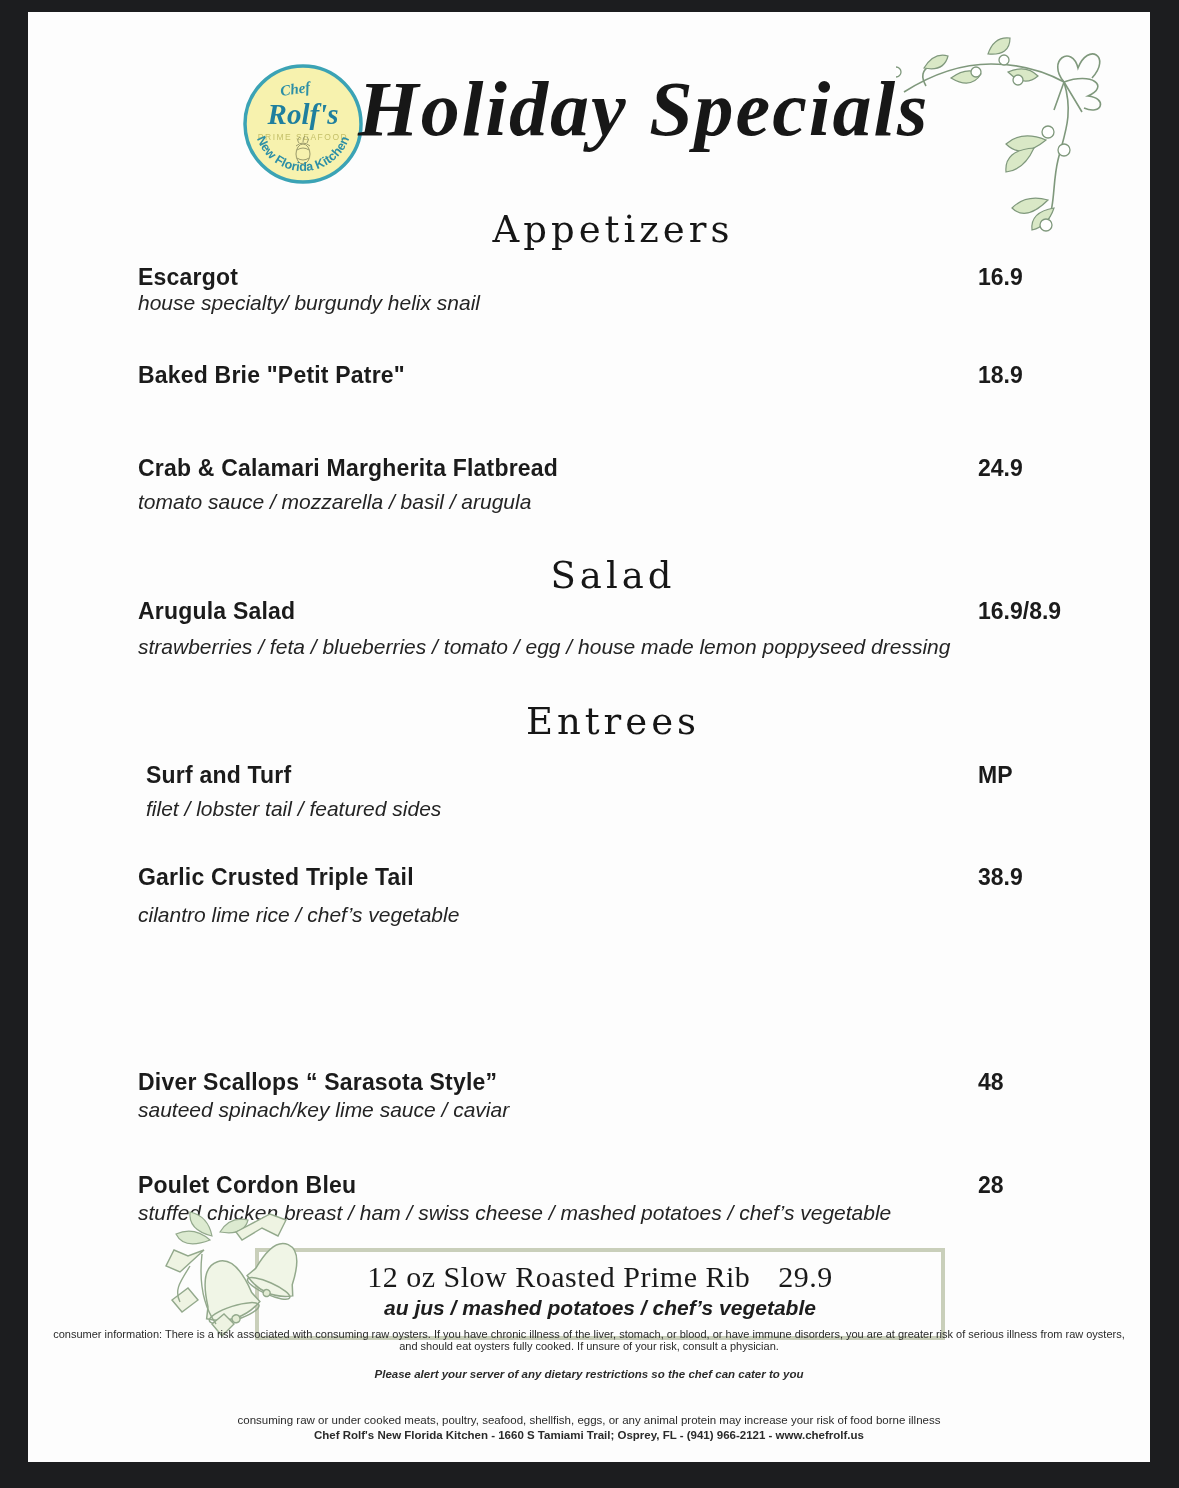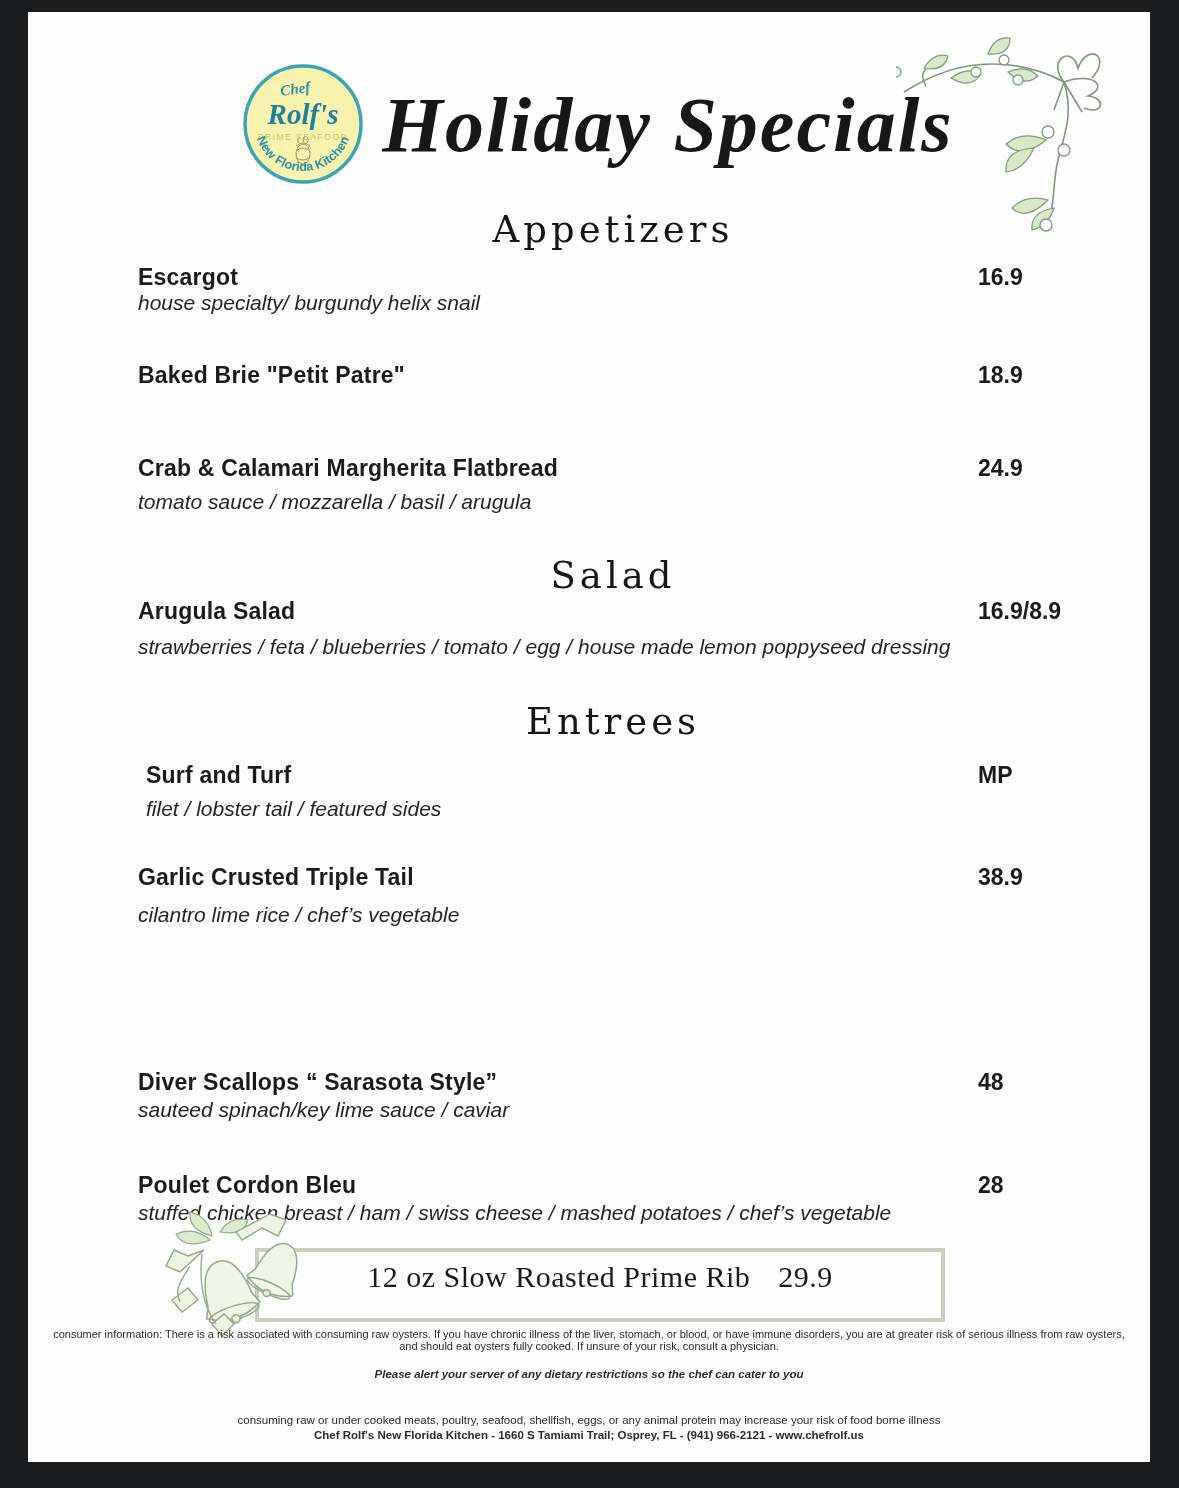--- a/index.html
+++ b/index.html
@@ -12,22 +12,21 @@
     overflow:hidden;
   }
   .page {
     position:absolute; left:28px; top:12px;
     width:1122px; height:1450px;
     background:#fdfdfd;
   }
   
   .logo-wrap { position:absolute; left:213px; top:50px; width:124px; height:124px; }
   .menu-title {
-    position:absolute; left:330px; top:68px; width:620px;
-    text-align:center;
+    position:absolute; left:330px; top:52px; width:620px;
     font-family:"Liberation Serif", serif;
     font-style:italic; font-weight:700;
     font-size:78px; letter-spacing:2px;
     color:#171717;
     white-space:nowrap;
   }
   .mistletoe-wrap { position:absolute; left:868px; top:8px; width:250px; height:215px; }
   
   .section-h {
     position:absolute; left:110px; width:950px;
@@ -49,21 +48,21 @@
     line-height:26px; width:845px;
   }
   .item-desc.justify { text-align:justify; line-height:37px; margin-top:4px; }
   .item-price {
     position:absolute; left:840px; top:0;
     font-size:23px; font-weight:700; color:#1b1b1b;
     white-space:nowrap;
   }
   
   .feature-box {
-    position:absolute; left:227px; top:1236px; width:690px; height:74px;
+    position:absolute; left:227px; top:1236px; width:690px; height:92px;
     border:4px solid #c9cfba;
     background:#fdfdfd;
     text-align:center;
     padding-top:8px;
   }
   .feature-title {
     font-family:"Liberation Serif", serif;
     font-size:30px; color:#1a1a1a; letter-spacing:0.5px;
   }
   .feature-title .gap { display:inline-block; width:28px; }
@@ -191,20 +190,21 @@
   <div class="item" style="top:1160px">
     <div class="item-name">Poulet Cordon Bleu</div>
     <div class="item-desc" style="margin-top:2px">stuffed chicken breast / ham / swiss cheese / mashed potatoes / chef’s vegetable</div>
     <div class="item-price">28</div>
   </div>
 
   <div class="feature-box">
     <div class="feature-title">
       <span>12 oz Slow Roasted Prime Rib</span><span class="gap"></span><span>29.9</span>
     </div>
+    <div class="feature-desc">au jus / mashed potatoes / chef’s vegetable</div>
   </div>
 
   <div class="bells-wrap">
     <svg width="185" height="150" viewBox="0 0 185 150">
       <g stroke="#93a98c" stroke-width="1.5" fill="#f0f5e6">
         <g transform="translate(78,88) rotate(-18)">
           <path d="M0,-34 C15,-34 21,-16 23,6 L28,17 C10,28 -10,28 -28,17 L-23,6 C-21,-16 -15,-34 0,-34 Z"></path>
           <ellipse cx="0" cy="20" rx="26" ry="7" fill="none"></ellipse>
           <circle cx="0" cy="26" r="4" fill="#e3ecd4"></circle>
         </g>

